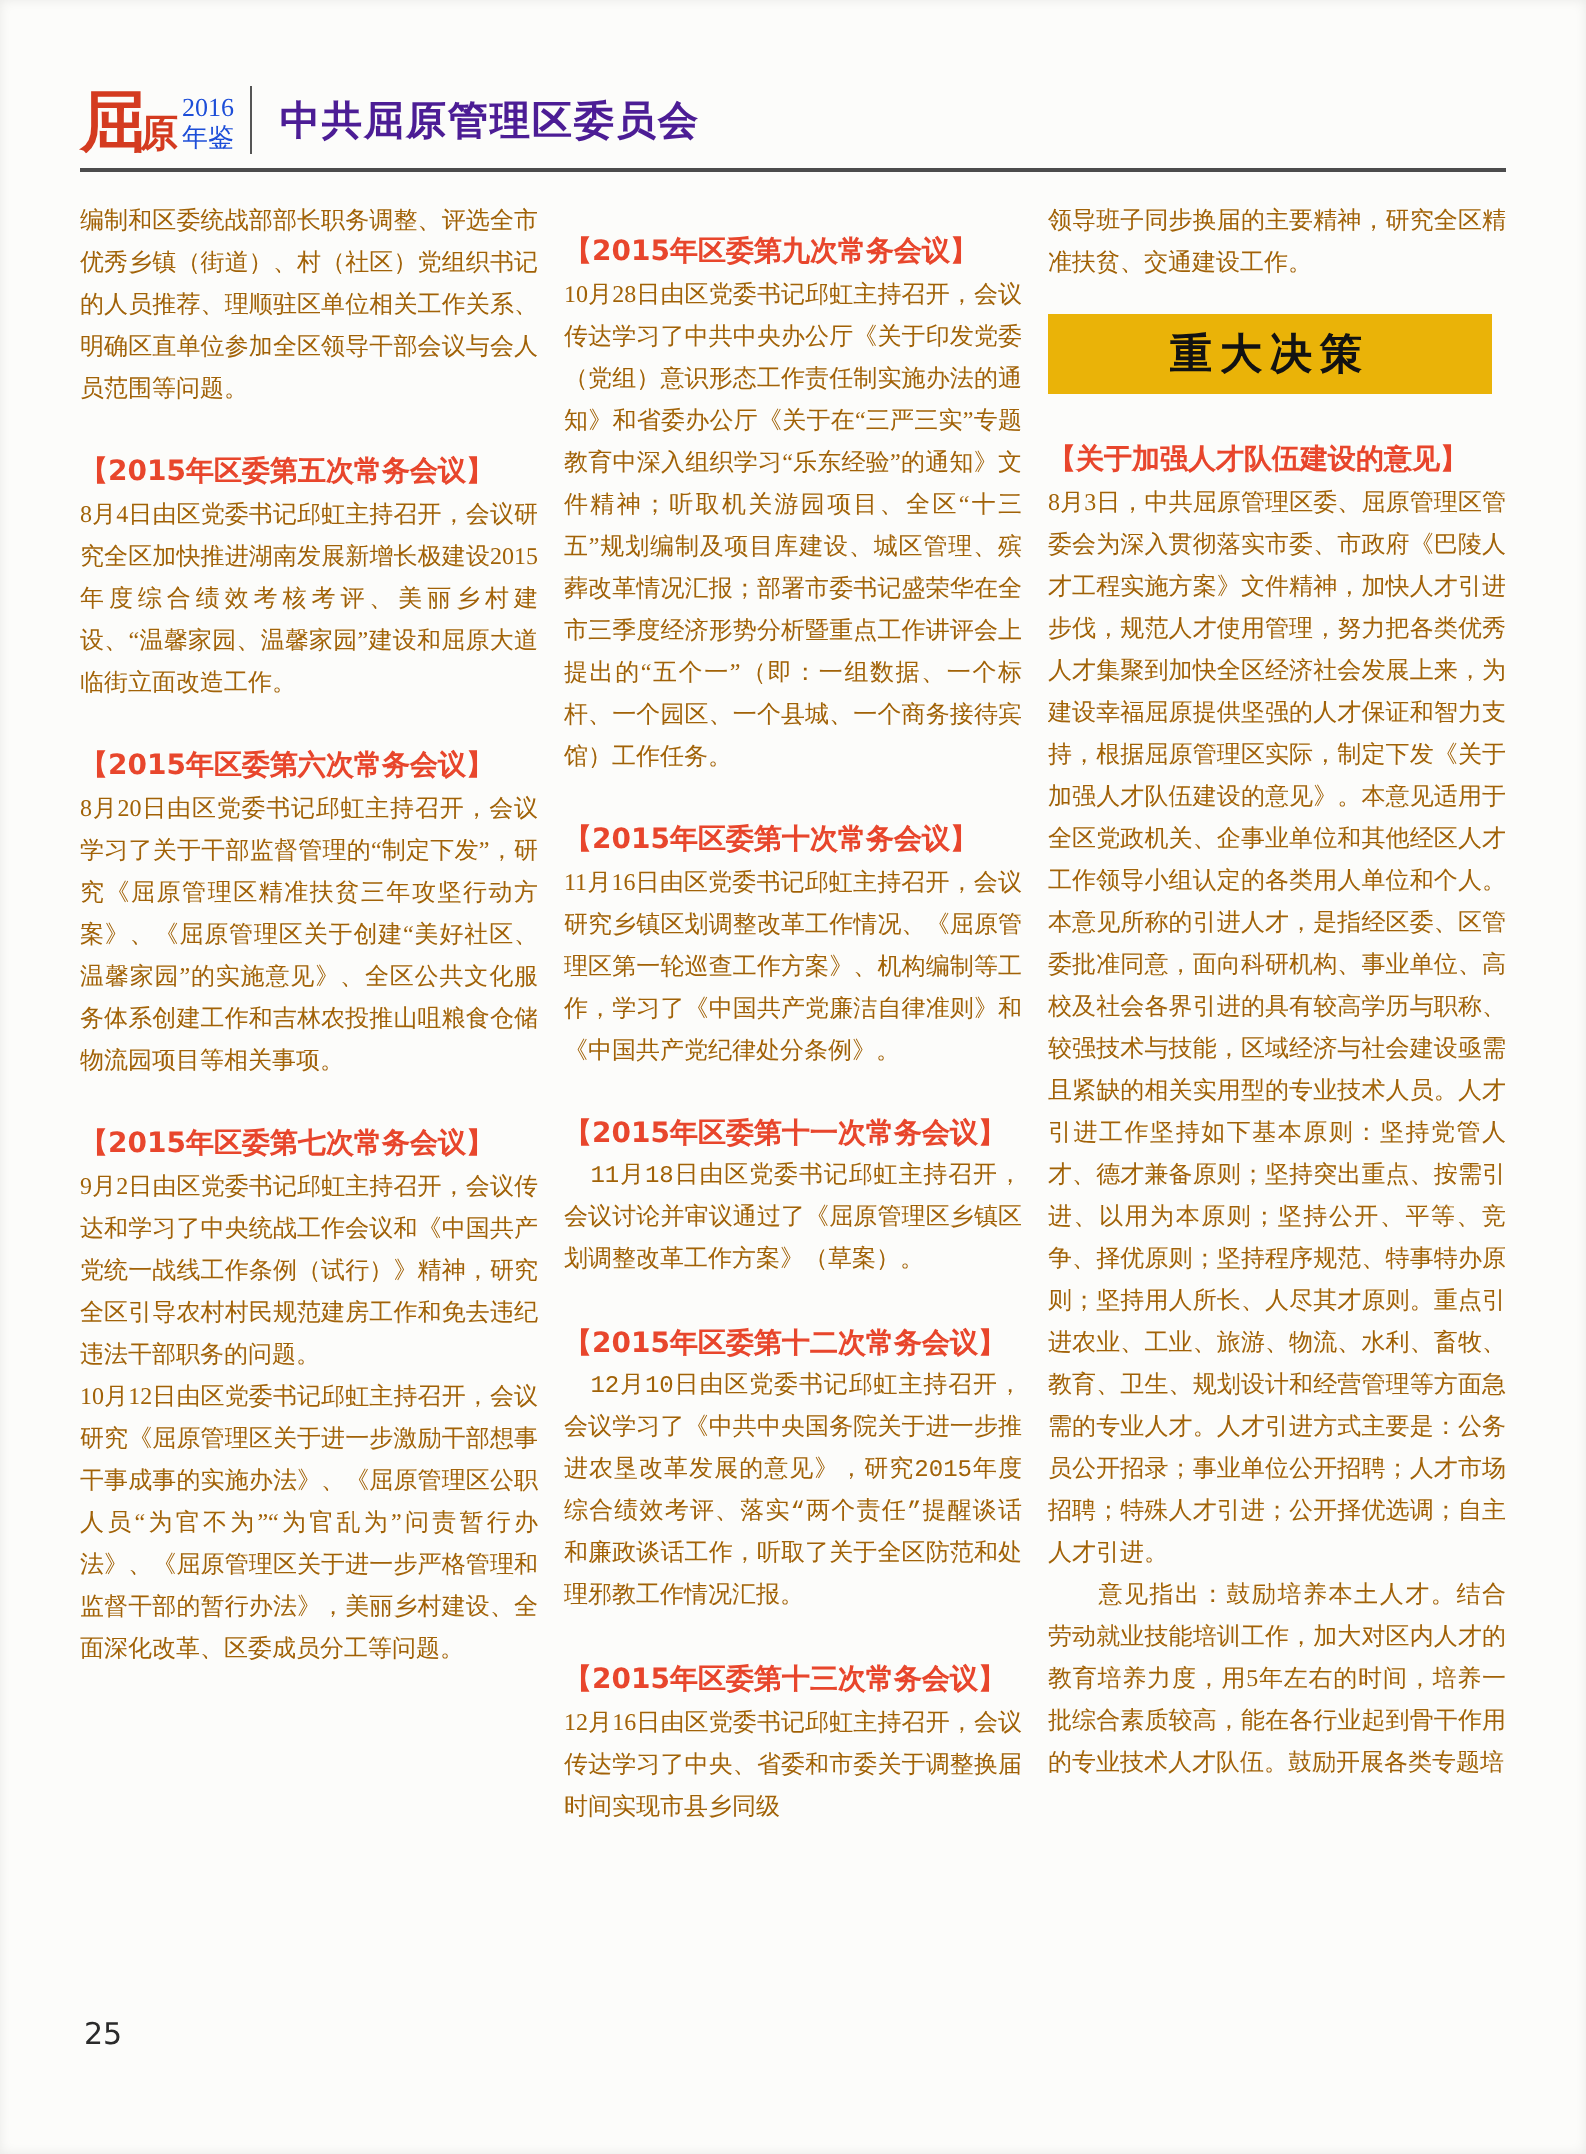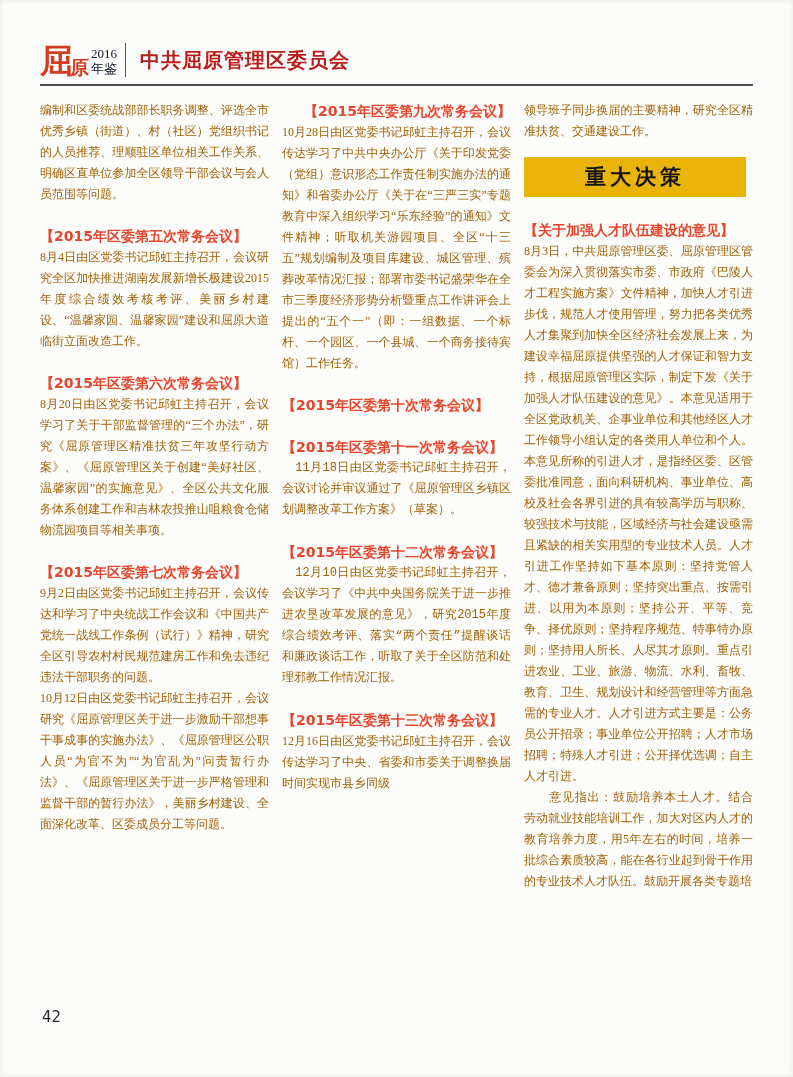--- a/index.html
+++ b/index.html
@@ -36,34 +36,34 @@
     font-family: "DejaVu Sans", "Liberation Sans", sans-serif;
     font-weight: bold;
     font-size: 19px;
     margin-left: -1px;
   }
   .logo-yearcol {
     display: flex;
     flex-direction: column;
     margin-left: 2px;
     font-size: 13px;
-    color: #0f172a;
+    color: #1d4ed8;
     line-height: 1.15;
   }
   .header-divider {
     width: 1px;
     height: 34px;
     background: #555;
     margin: 0 14px 0 8px;
   }
   .header-title {
     font-family: "DejaVu Sans", "Liberation Sans", sans-serif;
     font-weight: bold;
     font-size: 20px;
-    color: #b91c1c;
+    color: #4c1d95;
     letter-spacing: 1px;
   }
   .header-rule {
     height: 0;
     border-bottom: 2px solid #4c4c4c;
     margin-top: 6px;
   }
   
   .columns {
     display: flex;
@@ -83,21 +83,21 @@
   .para.indent1 { text-indent: 1.1em; font-family: Liberation Mono, monospace; }
   .para.indent2 { text-indent: 2.1em; }
   .sec-head {
     font-family: "DejaVu Sans", "Liberation Sans", sans-serif;
     font-weight: bold;
     font-size: 14px;
     line-height: 21px;
     color: #e8462c;
     margin-top: 21px;
   }
-  .col > .sec-head:first-child { margin-top: 1px; text-align: right; }
+  .col > .sec-head:first-child { margin-top: 16px; }
   .box-head {
     background: #eab308;
     height: 40px;
     line-height: 40px;
     text-align: center;
     font-family: "DejaVu Sans", "Liberation Sans", sans-serif;
     font-weight: bold;
     font-size: 21px;
     color: #121212;
     letter-spacing: 4px;
@@ -131,43 +131,44 @@
   </div>
   <div class="header-rule"></div>
 
   <div class="columns">
 
     <div class="col">
       <p class="para">编制和区委统战部部长职务调整、评选全市优秀乡镇（街道）、村（社区）党组织书记的人员推荐、理顺驻区单位相关工作关系、明确区直单位参加全区领导干部会议与会人员范围等问题。</p>
       <h3 class="sec-head">【2015年区委第五次常务会议】</h3>
       <p class="para">8月4日由区党委书记邱虹主持召开，会议研究全区加快推进湖南发展新增长极建设2015年度综合绩效考核考评、美丽乡村建设、“温馨家园、温馨家园”建设和屈原大道临街立面改造工作。</p>
       <h3 class="sec-head">【2015年区委第六次常务会议】</h3>
-      <p class="para">8月20日由区党委书记邱虹主持召开，会议学习了关于干部监督管理的“三个办法”，研究《屈原管理区精准扶贫三年攻坚行动方案》、《屈原管理区关于创建“美好社区、温馨家园”的实施意见》、全区公共文化服务体系创建工作和吉林农投推山咀粮食仓储物流园项目等相关事项。</p>
+      <p class="para">8月20日由区党委书记邱虹主持召开，会议学习了关于干部监督管理的“制定下发”，研究《屈原管理区精准扶贫三年攻坚行动方案》、《屈原管理区关于创建“美好社区、温馨家园”的实施意见》、全区公共文化服务体系创建工作和吉林农投推山咀粮食仓储物流园项目等相关事项。</p>
       <h3 class="sec-head">【2015年区委第七次常务会议】</h3>
       <p class="para">9月2日由区党委书记邱虹主持召开，会议传达和学习了中央统战工作会议和《中国共产党统一战线工作条例（试行）》精神，研究全区引导农村村民规范建房工作和免去违纪违法干部职务的问题。</p>
       <p class="para">10月12日由区党委书记邱虹主持召开，会议研究《屈原管理区关于进一步激励干部想事干事成事的实施办法》、《屈原管理区公职人员“为官不为”“为官乱为”问责暂行办法》、《屈原管理区关于进一步严格管理和监督干部的暂行办法》，美丽乡村建设、全面深化改革、区委成员分工等问题。</p>
     </div>
 
     <div class="col">
       <h3 class="sec-head">【2015年区委第九次常务会议】</h3>
       <p class="para">10月28日由区党委书记邱虹主持召开，会议传达学习了中共中央办公厅《关于印发党委（党组）意识形态工作责任制实施办法的通知》和省委办公厅《关于在“三严三实”专题教育中深入组织学习“乐东经验”的通知》文件精神；听取机关游园项目、全区“十三五”规划编制及项目库建设、城区管理、殡葬改革情况汇报；部署市委书记盛荣华在全市三季度经济形势分析暨重点工作讲评会上提出的“五个一”（即：一组数据、一个标杆、一个园区、一个县城、一个商务接待宾馆）工作任务。</p>
       <h3 class="sec-head">【2015年区委第十次常务会议】</h3>
+      <p class="para">11月16日由区党委书记邱虹主持召开，会议研究乡镇区划调整改革工作情况、《屈原管理区第一轮巡查工作方案》、机构编制等工作，学习了《中国共产党廉洁自律准则》和《中国共产党纪律处分条例》。</p>
       <h3 class="sec-head">【2015年区委第十一次常务会议】</h3>
       <p class="para indent1">11月18日由区党委书记邱虹主持召开，会议讨论并审议通过了《屈原管理区乡镇区划调整改革工作方案》（草案）。</p>
       <h3 class="sec-head">【2015年区委第十二次常务会议】</h3>
       <p class="para indent1">12月10日由区党委书记邱虹主持召开，会议学习了《中共中央国务院关于进一步推进农垦改革发展的意见》，研究2015年度综合绩效考评、落实“两个责任”提醒谈话和廉政谈话工作，听取了关于全区防范和处理邪教工作情况汇报。</p>
       <h3 class="sec-head">【2015年区委第十三次常务会议】</h3>
       <p class="para">12月16日由区党委书记邱虹主持召开，会议传达学习了中央、省委和市委关于调整换届时间实现市县乡同级</p>
     </div>
 
     <div class="col">
       <p class="para">领导班子同步换届的主要精神，研究全区精准扶贫、交通建设工作。</p>
       <div class="box-head">重大决策</div>
       <h3 class="sec-head">【关于加强人才队伍建设的意见】</h3>
       <p class="para">8月3日，中共屈原管理区委、屈原管理区管委会为深入贯彻落实市委、市政府《巴陵人才工程实施方案》文件精神，加快人才引进步伐，规范人才使用管理，努力把各类优秀人才集聚到加快全区经济社会发展上来，为建设幸福屈原提供坚强的人才保证和智力支持，根据屈原管理区实际，制定下发《关于加强人才队伍建设的意见》。本意见适用于全区党政机关、企事业单位和其他经区人才工作领导小组认定的各类用人单位和个人。本意见所称的引进人才，是指经区委、区管委批准同意，面向科研机构、事业单位、高校及社会各界引进的具有较高学历与职称、较强技术与技能，区域经济与社会建设亟需且紧缺的相关实用型的专业技术人员。人才引进工作坚持如下基本原则：坚持党管人才、德才兼备原则；坚持突出重点、按需引进、以用为本原则；坚持公开、平等、竞争、择优原则；坚持程序规范、特事特办原则；坚持用人所长、人尽其才原则。重点引进农业、工业、旅游、物流、水利、畜牧、教育、卫生、规划设计和经营管理等方面急需的专业人才。人才引进方式主要是：公务员公开招录；事业单位公开招聘；人才市场招聘；特殊人才引进；公开择优选调；自主人才引进。</p>
       <p class="para indent2">意见指出：鼓励培养本土人才。结合劳动就业技能培训工作，加大对区内人才的教育培养力度，用5年左右的时间，培养一批综合素质较高，能在各行业起到骨干作用的专业技术人才队伍。鼓励开展各类专题培</p>
     </div>
 
   </div>
 
-  <div class="page-number">42</div>
+  <div class="page-number">25</div>
 
 </div>
 
 </body></html>

